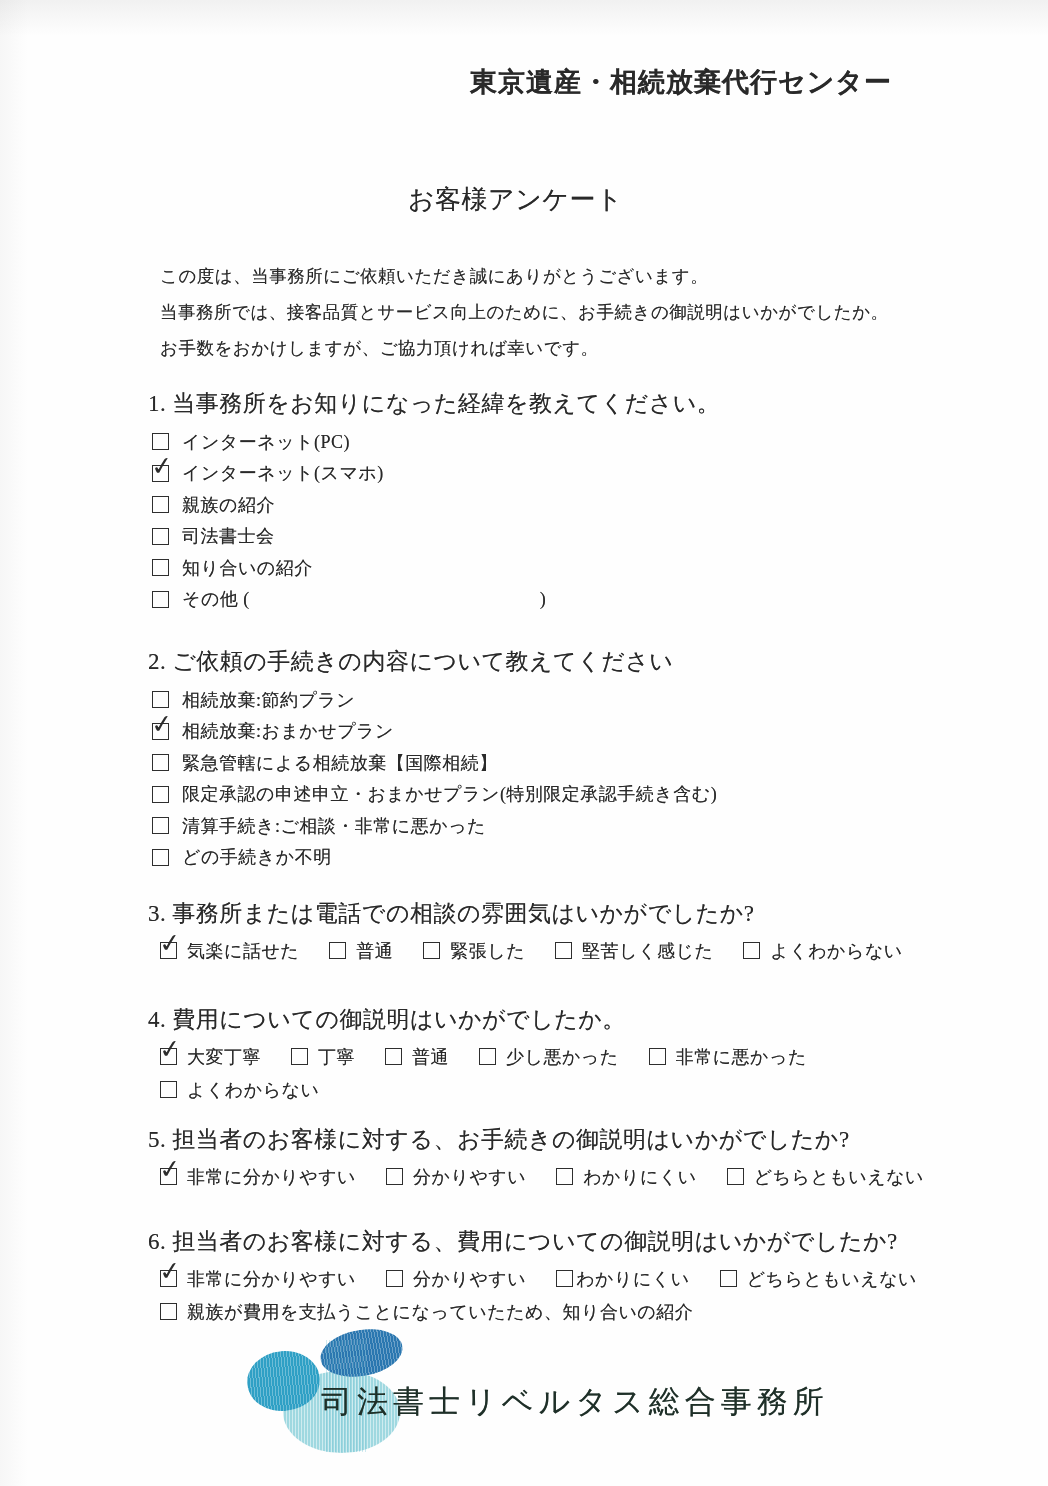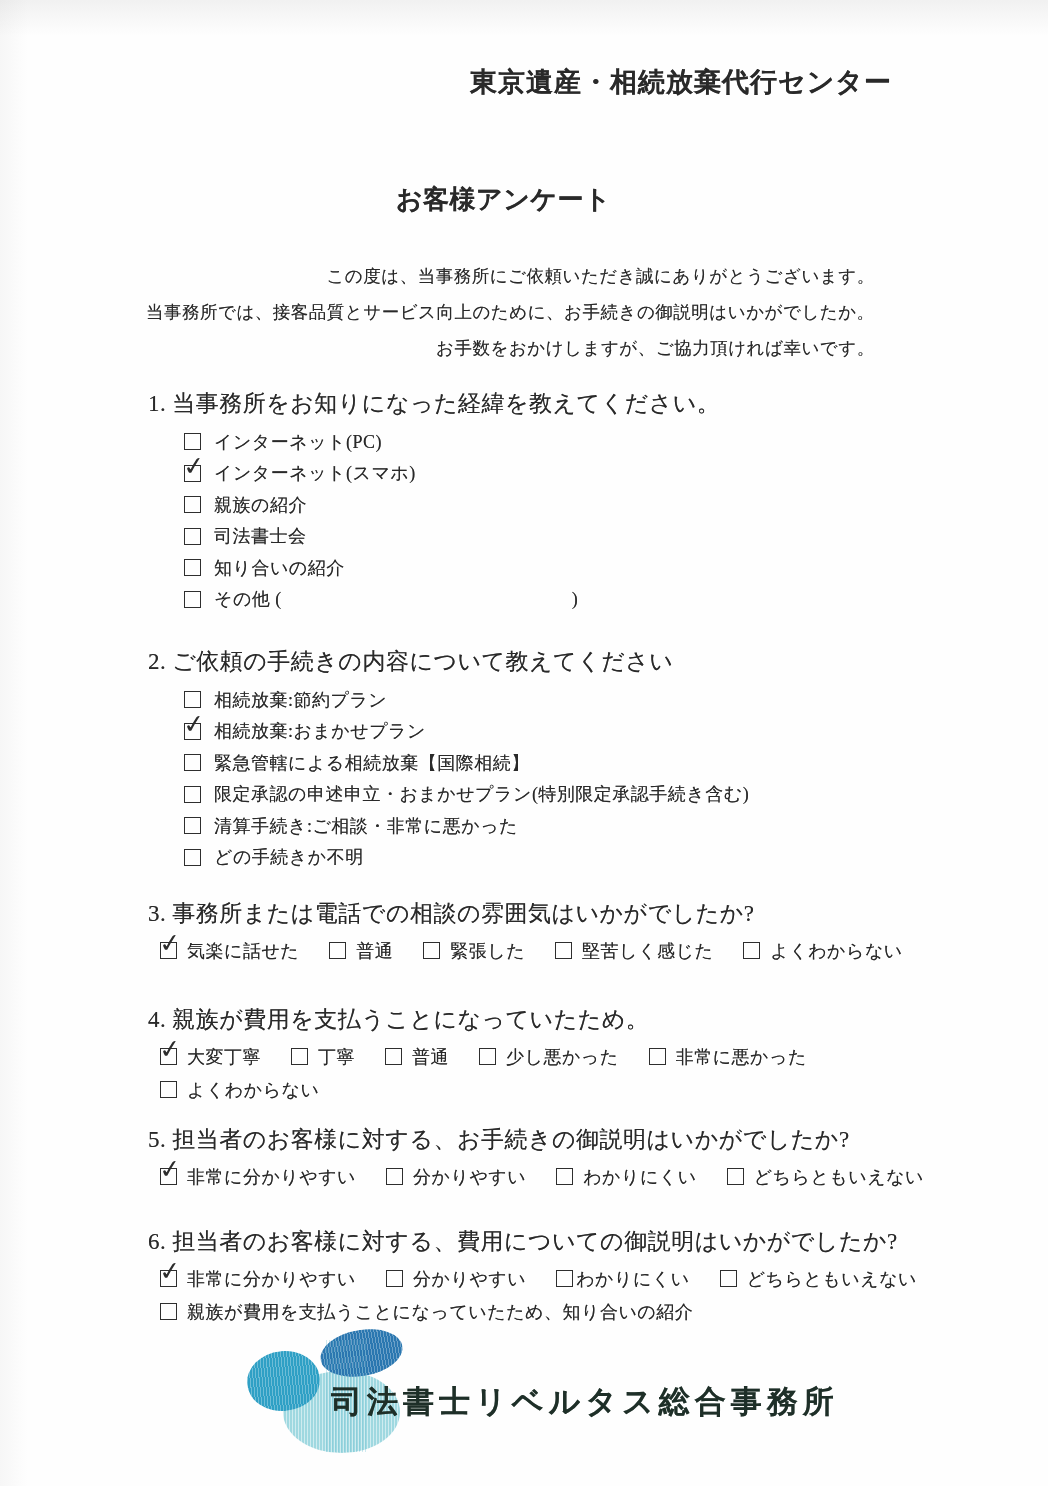--- a/index.html
+++ b/index.html
@@ -17,41 +17,40 @@
   .scan-left{position:absolute;top:0;left:0;bottom:0;width:28px;
     background:linear-gradient(90deg,rgba(125,125,125,.06),rgba(125,125,125,0));}
 
   .org-name{
     position:absolute;left:470px;top:64px;
     font-size:27px;font-weight:bold;letter-spacing:1px;
     text-shadow:0 0 .5px rgba(0,0,0,.55);
     white-space:nowrap;
   }
   .doc-title{
-    position:absolute;left:396px;top:182px;
-    font-size:26px;font-weight:bold;letter-spacing:0.5px;
+    position:absolute;left:408px;top:182px;
+    font-size:26px;font-weight:normal;letter-spacing:0.5px;
     text-shadow:0 0 .5px rgba(0,0,0,.55);
     white-space:nowrap;
   }
   .intro{
-    position:absolute;left:146px;top:258px;
+    position:absolute;left:160px;top:258px;
     font-size:17.5px;line-height:36px;letter-spacing:.5px;
     text-shadow:0 0 .4px rgba(0,0,0,.45);
     white-space:nowrap;
-    text-align:right;
   }
 
   .question{position:absolute;left:148px;white-space:nowrap;}
   .q-heading{
     font-size:23px;line-height:24px;letter-spacing:.5px;
     text-shadow:0 0 .45px rgba(0,0,0,.5);
   }
   .q-num{margin-right:6px;}
 
-  .opt-list{margin-top:10px;margin-left:36px;}
+  .opt-list{margin-top:10px;margin-left:4px;}
   .opt-list .opt-row{height:31.5px;display:flex;align-items:center;}
   .opt-inline{margin-top:8px;margin-left:12px;display:flex;align-items:center;height:33px;}
   .opt-inline .opt{display:flex;align-items:center;margin-right:30px;}
   .opt-inline .opt.tight .checkbox{margin-right:3px;}
 
   .checkbox{
     position:relative;flex:none;
     width:15px;height:15px;
     border:1.6px solid #2e2e2e;
     margin-right:13px;
@@ -92,25 +91,24 @@
     background-image:repeating-linear-gradient(90deg,rgba(255,255,255,.3) 0 1px,rgba(255,255,255,0) 1px 3px);
     transform:rotate(-10deg);
   }
   .logo-smear{
     position:absolute;left:326px;top:1340px;width:42px;height:112px;
     background:repeating-linear-gradient(90deg,rgba(100,185,205,.30) 0 1px,rgba(255,255,255,0) 1px 3px);
   }
   .logo-text{
     position:absolute;left:321px;top:1381px;
     font-family:"Liberation Sans","DejaVu Sans",sans-serif;
-    font-weight:bold;font-size:31px;letter-spacing:5px;
+    font-weight:normal;font-size:31px;letter-spacing:5px;
     color:#1e2f28;
     text-shadow:0 0 .6px rgba(20,40,30,.6);
     white-space:nowrap;
-    padding-left:10px;
   }
 </style>
 </head>
 <body>
 
 <div class="page">
   <div class="scan-top"></div>
   <div class="scan-left"></div>
 
   <div class="org-name">東京遺産・相続放棄代行センター</div>
@@ -217,21 +215,21 @@
       </span>
       <span class="opt">
         <span class="checkbox"></span>
         <span class="opt-label">よくわからない</span>
       </span>
     </div>
   </section>
 
   <section class="question" style="top:1008px">
     <div class="q-heading">
-      <span class="q-num">4.</span><span>親族が費用を支払うことになっていたため。</span>
+      <span class="q-num">4.</span><span>費用についての御説明はいかがでしたか。</span>
     </div>
     <div class="opt-inline">
       <span class="opt">
         <span class="checkbox checked">
             <span class="tick">✓</span>
           </span>
         <span class="opt-label">大変丁寧</span>
       </span>
       <span class="opt">
         <span class="checkbox"></span>

